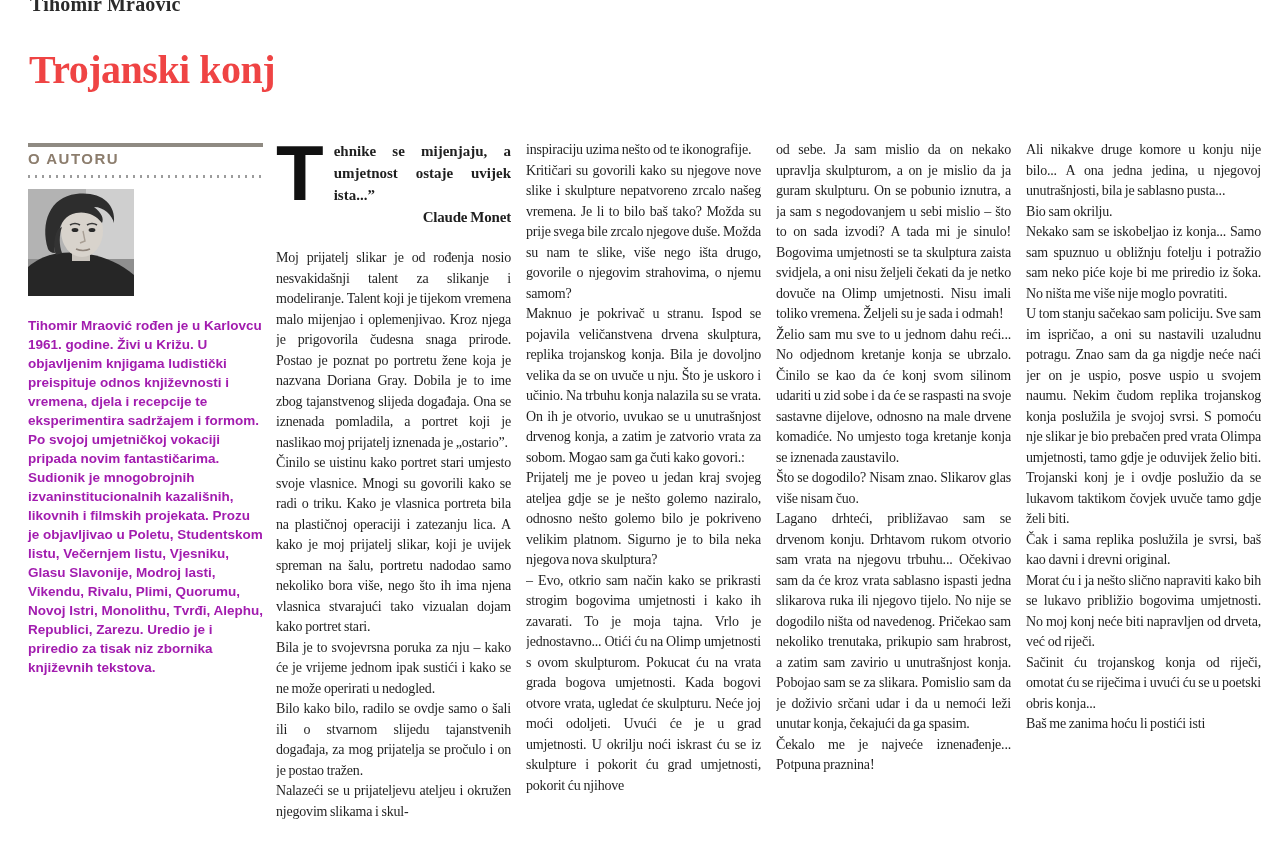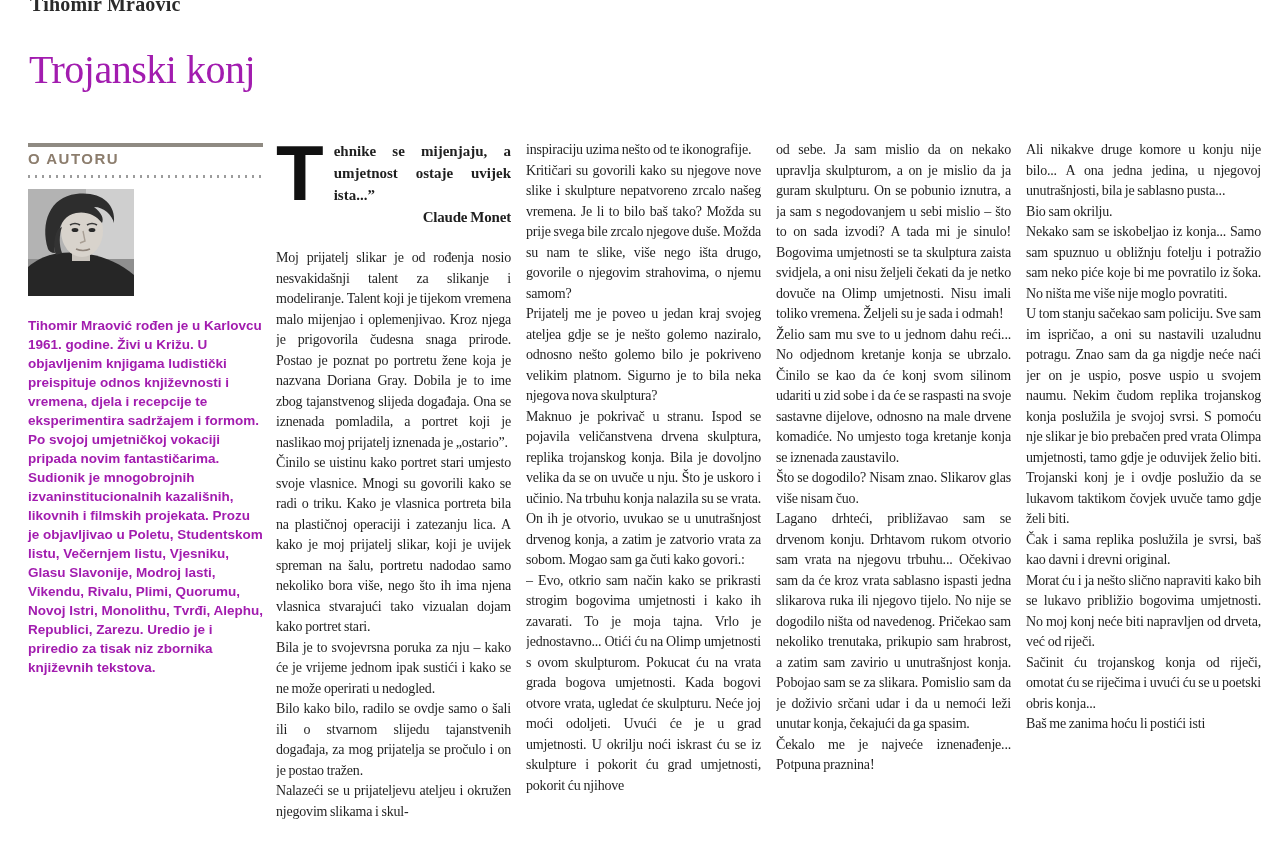--- a/index.html
+++ b/index.html
@@ -14,21 +14,21 @@
   }
   .kicker {
     position: absolute; left: 30px; top: -7px;
     font-family: "Liberation Serif", serif;
     font-size: 20px; font-weight: 700; color: #2a2a2a;
     letter-spacing: 0.2px;
   }
   .title {
     position: absolute; left: 29px; top: 46px;
     font-family: "Liberation Serif", serif;
-    font-size: 40px; font-weight: 400; color: #a21caf;
+    font-size: 40px; font-weight: 700; color: #ef4444;
     letter-spacing: -0.5px;
   }
   
   .sidebar { position: absolute; left: 28px; top: 143px; width: 235px; }
   .sidebar-rule { height: 4px; background: #8f8a82; width: 100%; }
   .sidebar-heading {
     margin-top: 3px;
     font-family: "Liberation Sans", sans-serif;
     font-weight: 700; font-size: 15px; letter-spacing: 1.5px;
     color: #8c7d6d;
@@ -124,37 +124,37 @@
     <p>Moj prijatelj slikar je od rođenja nosio nesvakidašnji talent za slikanje i modeliranje. Talent koji je tijekom vremena malo mijenjao i oplemenjivao. Kroz njega je prigovorila čudesna snaga prirode. Postao je poznat po portretu žene koja je nazvana Doriana Gray. Dobila je to ime zbog tajanstvenog slijeda događaja. Ona se iznenada pomladila, a portret koji je naslikao moj prijatelj iznenada je „ostario”.</p>
     <p>Činilo se uistinu kako portret stari umjesto svoje vlasnice. Mnogi su govorili kako se radi o triku. Kako je vlasnica portreta bila na plastičnoj operaciji i zatezanju lica. A kako je moj prijatelj slikar, koji je uvijek spreman na šalu, portretu nadodao samo nekoliko bora više, nego što ih ima njena vlasnica stvarajući tako vizualan dojam kako portret stari.</p>
     <p>Bila je to svojevrsna poruka za nju – kako će je vrijeme jednom ipak sustići i kako se ne može operirati u nedogled.</p>
     <p>Bilo kako bilo, radilo se ovdje samo o šali ili o stvarnom slijedu tajanstvenih događaja, za mog prijatelja se pročulo i on je postao tražen.</p>
     <p>Nalazeći se u prijateljevu ateljeu i okružen njegovim slikama i skul-</p>
   </section>
 
   <section class="col col-2">
     <p>inspiraciju uzima nešto od te ikonografije.</p>
     <p>Kritičari su govorili kako su njegove nove slike i skulpture nepatvoreno zrcalo našeg vremena. Je li to bilo baš tako? Možda su prije svega bile zrcalo njegove duše. Možda su nam te slike, više nego išta drugo, govorile o njegovim strahovima, o njemu samom?</p>
+    <p>Maknuo je pokrivač u stranu. Ispod se pojavila veličanstvena drvena skulptura, replika trojanskog konja. Bila je dovoljno velika da se on uvuče u nju. Što je uskoro i učinio. Na trbuhu konja nalazila su se vrata. On ih je otvorio, uvukao se u unutrašnjost drvenog konja, a zatim je zatvorio vrata za sobom. Mogao sam ga čuti kako govori.:</p>
     <p>Prijatelj me je poveo u jedan kraj svojeg ateljea gdje se je nešto golemo naziralo, odnosno nešto golemo bilo je pokriveno velikim platnom. Sigurno je to bila neka njegova nova skulptura?</p>
-    <p>Maknuo je pokrivač u stranu. Ispod se pojavila veličanstvena drvena skulptura, replika trojanskog konja. Bila je dovoljno velika da se on uvuče u nju. Što je uskoro i učinio. Na trbuhu konja nalazila su se vrata. On ih je otvorio, uvukao se u unutrašnjost drvenog konja, a zatim je zatvorio vrata za sobom. Mogao sam ga čuti kako govori.:</p>
     <p>– Evo, otkrio sam način kako se prikrasti strogim bogovima umjetnosti i kako ih zavarati. To je moja tajna. Vrlo je jednostavno... Otići ću na Olimp umjetnosti s ovom skulpturom. Pokucat ću na vrata grada bogova umjetnosti. Kada bogovi otvore vrata, ugledat će skulpturu. Neće joj moći odoljeti. Uvući će je u grad umjetnosti. U okrilju noći iskrast ću se iz skulpture i pokorit ću grad umjetnosti, pokorit ću njihove</p>
   </section>
 
   <section class="col col-3">
     <p>od sebe. Ja sam mislio da on nekako upravlja skulpturom, a on je mislio da ja guram skulpturu. On se pobunio iznutra, a ja sam s negodovanjem u sebi mislio – što to on sada izvodi? A tada mi je sinulo! Bogovima umjetnosti se ta skulptura zaista svidjela, a oni nisu željeli čekati da je netko dovuče na Olimp umjetnosti. Nisu imali toliko vremena. Željeli su je sada i odmah!</p>
     <p>Želio sam mu sve to u jednom dahu reći... No odjednom kretanje konja se ubrzalo. Činilo se kao da će konj svom silinom udariti u zid sobe i da će se raspasti na svoje sastavne dijelove, odnosno na male drvene komadiće. No umjesto toga kretanje konja se iznenada zaustavilo.</p>
     <p>Što se dogodilo? Nisam znao. Slikarov glas više nisam čuo.</p>
     <p>Lagano drhteći, približavao sam se drvenom konju. Drhtavom rukom otvorio sam vrata na njegovu trbuhu... Očekivao sam da će kroz vrata sablasno ispasti jedna slikarova ruka ili njegovo tijelo. No nije se dogodilo ništa od navedenog. Pričekao sam nekoliko trenutaka, prikupio sam hrabrost, a zatim sam zavirio u unutrašnjost konja. Pobojao sam se za slikara. Pomislio sam da je doživio srčani udar i da u nemoći leži unutar konja, čekajući da ga spasim.</p>
     <p>Čekalo me je najveće iznenađenje... Potpuna praznina!</p>
   </section>
 
   <section class="col col-4">
     <p>Ali nikakve druge komore u konju nije bilo... A ona jedna jedina, u njegovoj unutrašnjosti, bila je sablasno pusta...</p>
     <p>Bio sam okrilju.</p>
-    <p>Nekako sam se iskobeljao iz konja... Samo sam spuznuo u obližnju fotelju i potražio sam neko piće koje bi me povratilo iz šoka. No ništa me više nije moglo povratiti.</p>
+    <p>Nekako sam se iskobeljao iz konja... Samo sam spuznuo u obližnju fotelju i potražio sam neko piće koje bi me priredio iz šoka. No ništa me više nije moglo povratiti.</p>
     <p>U tom stanju sačekao sam policiju. Sve sam im ispričao, a oni su nastavili uzaludnu potragu. Znao sam da ga nigdje neće naći jer on je uspio, posve uspio u svojem naumu. Nekim čudom replika trojanskog konja poslužila je svojoj svrsi. S pomoću nje slikar je bio prebačen pred vrata Olimpa umjetnosti, tamo gdje je oduvijek želio biti. Trojanski konj je i ovdje poslužio da se lukavom taktikom čovjek uvuče tamo gdje želi biti.</p>
     <p>Čak i sama replika poslužila je svrsi, baš kao davni i drevni original.</p>
     <p>Morat ću i ja nešto slično napraviti kako bih se lukavo približio bogovima umjetnosti. No moj konj neće biti napravljen od drveta, već od riječi.</p>
     <p>Sačinit ću trojanskog konja od riječi, omotat ću se riječima i uvući ću se u poetski obris konja...</p>
     <p>Baš me zanima hoću li postići isti</p>
   </section>
 
 </div>
 
 </body></html>

